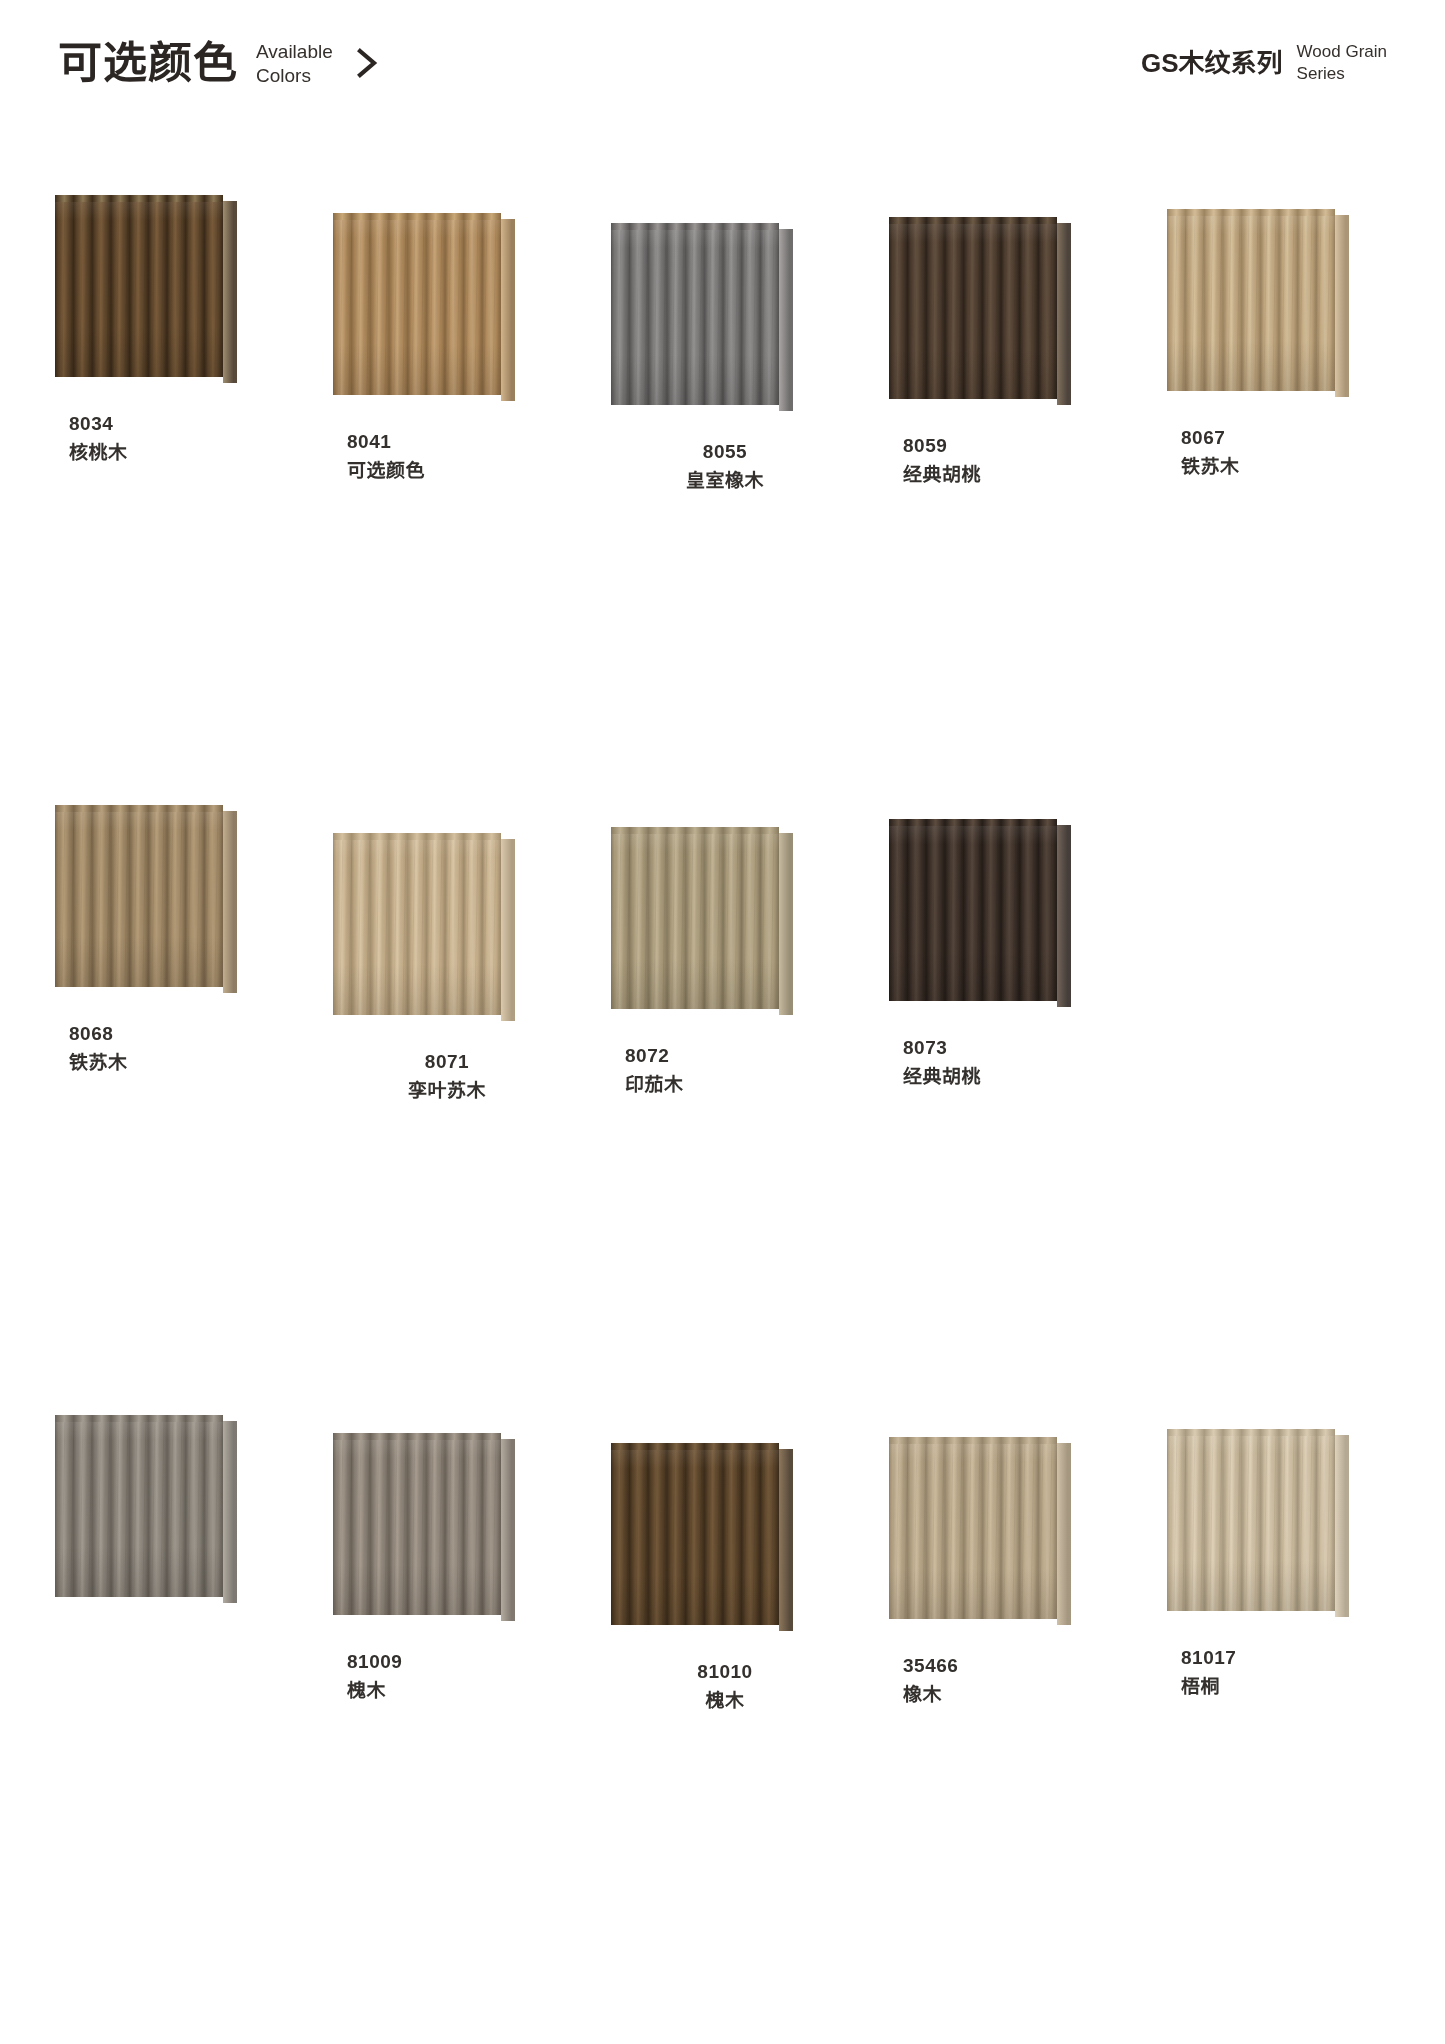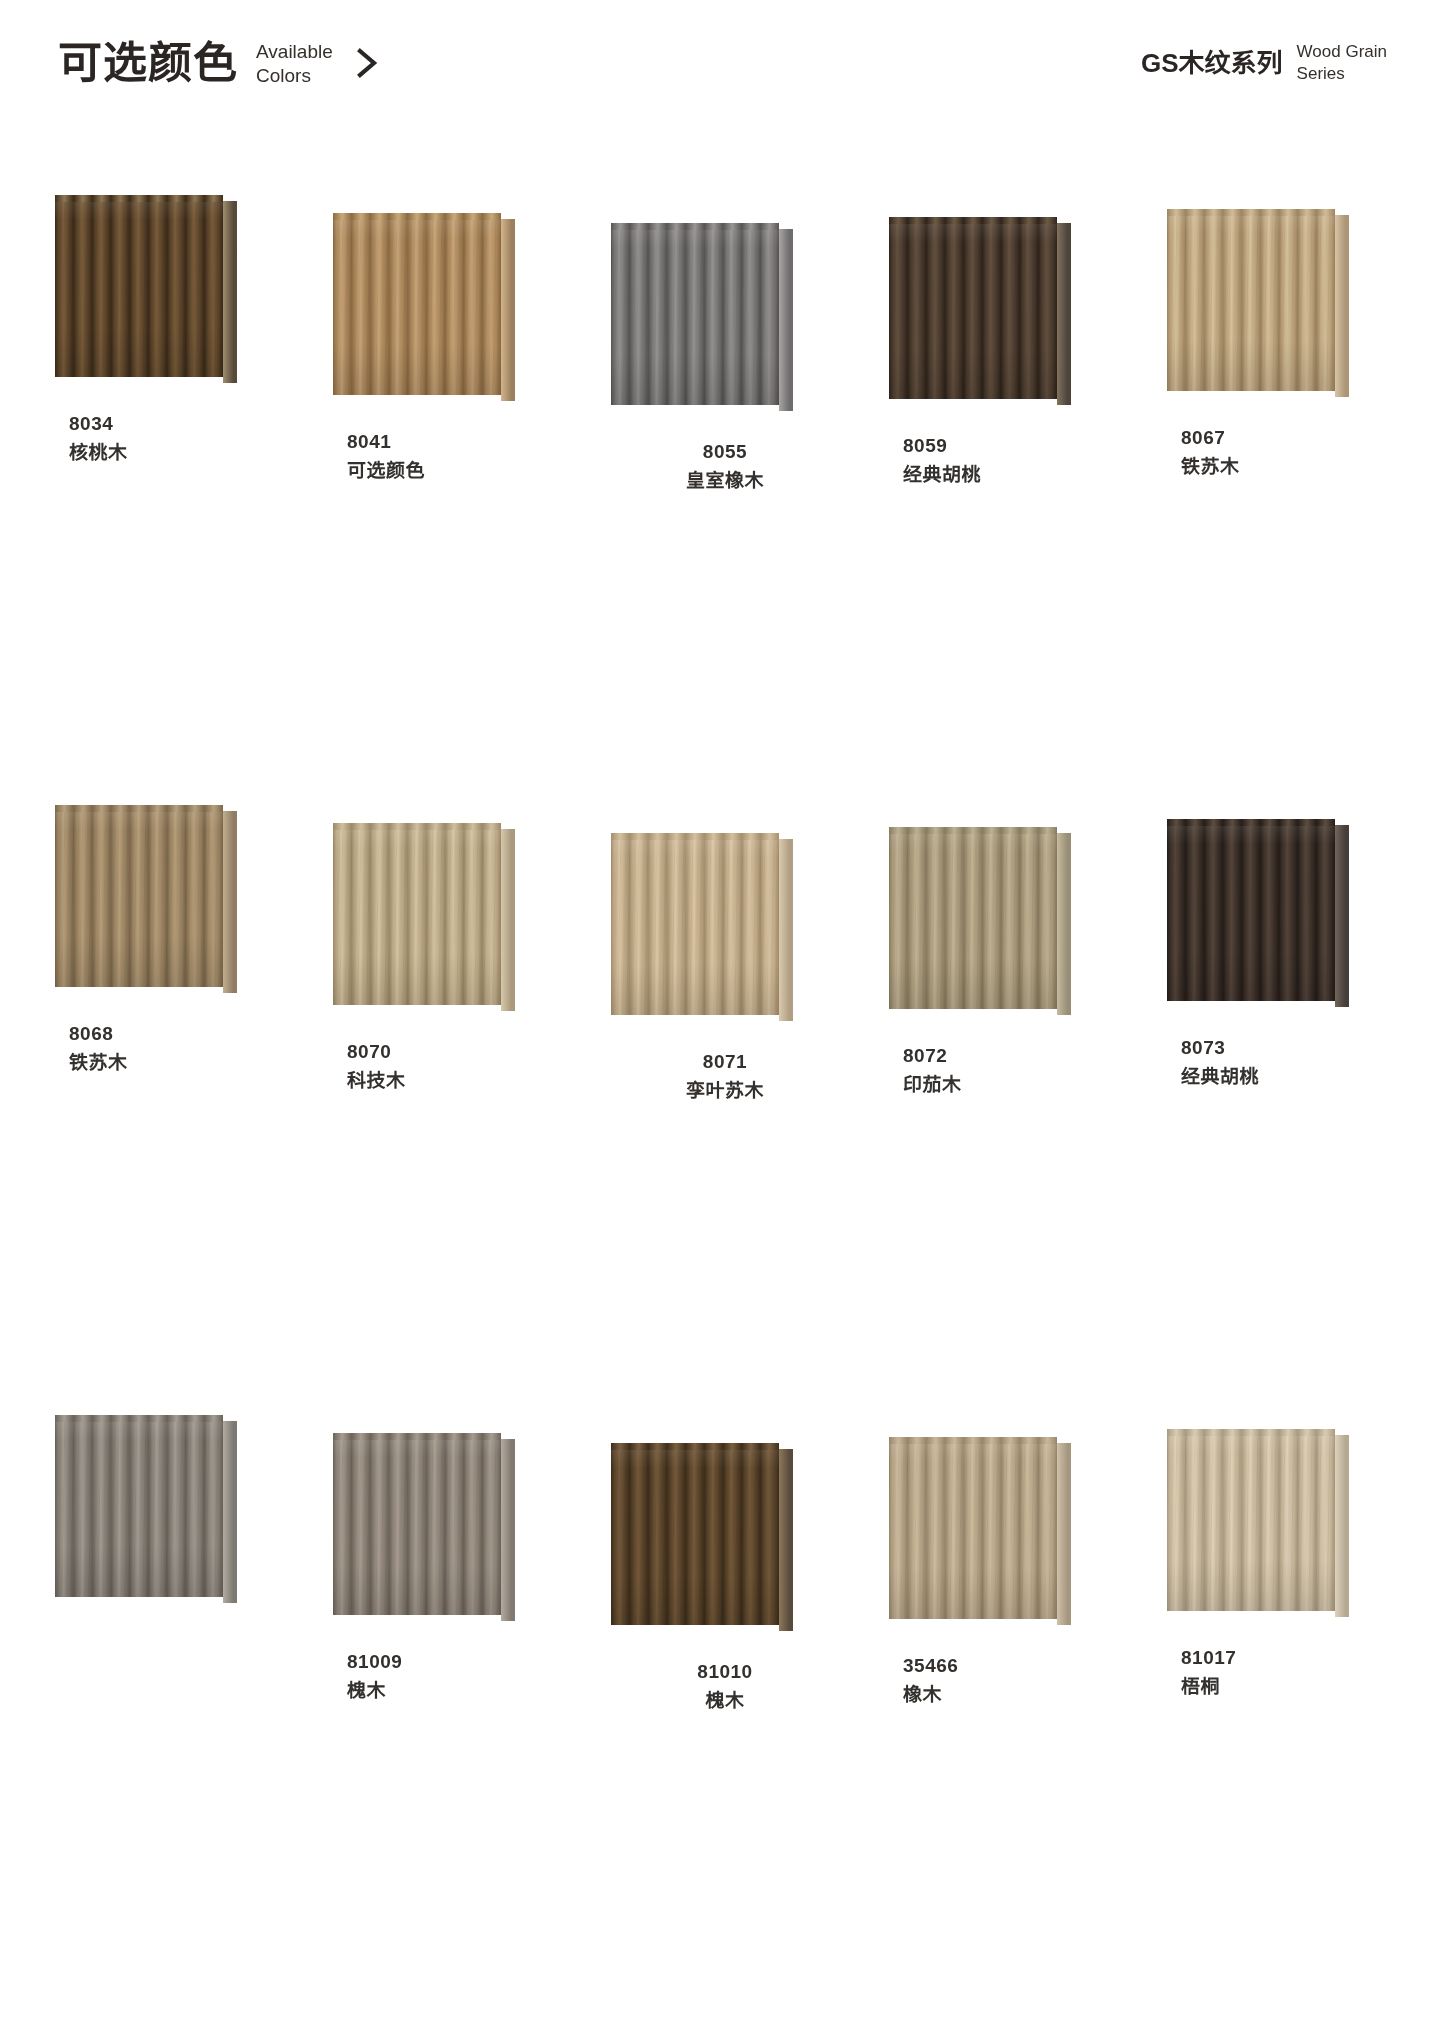--- a/index.html
+++ b/index.html
@@ -290,35 +290,20 @@
             <div class="grain" style="background: repeating-linear-gradient(91deg, rgba(0, 0, 0, 0) 0px, rgba(0, 0, 0, 0.1) 1px, rgba(255, 255, 255, 0.05) 2px, rgba(0, 0, 0, 0) 4px, rgba(0, 0, 0, 0.07) 6px, rgba(0, 0, 0, 0) 9px);"></div>
             <div class="shade" style="background: linear-gradient(rgba(255, 255, 255, 0.1) 0%, rgba(255, 255, 255, 0) 14%, rgba(0, 0, 0, 0) 72%, rgba(0, 0, 0, 0.1) 100%);"></div>
           </div>
           <div class="panel-top" style="background: repeating-linear-gradient(90deg, rgb(123, 102, 74) 0px, rgb(183, 160, 124) 9.34px, rgb(123, 102, 74) 18.67px);"></div>
         </div>
         <div class="caption">
           <div class="code">8068</div>
           <div class="name">铁苏木</div>
         </div>
       </div>
-      <div class="swatch-cell o1">
-        <div class="panel-wrap">
-          <div class="panel-edge" style="background: linear-gradient(90deg, rgb(207, 191, 156) 0%, rgb(154, 136, 104) 75%, rgb(154, 136, 104) 100%);"></div>
-          <div class="panel" style="background: rgb(187, 168, 131);">
-            <div class="flutes" style="background: repeating-linear-gradient(90deg, rgb(154, 136, 104) 0px, rgb(187, 168, 131) 3.36px, rgb(211, 195, 161) 8.4px, rgb(187, 168, 131) 13.82px, rgb(154, 136, 104) 18.67px);"></div>
-            <div class="grain" style="background: repeating-linear-gradient(91deg, rgba(0, 0, 0, 0) 0px, rgba(0, 0, 0, 0.1) 1px, rgba(255, 255, 255, 0.05) 2px, rgba(0, 0, 0, 0) 4px, rgba(0, 0, 0, 0.07) 6px, rgba(0, 0, 0, 0) 9px);"></div>
-            <div class="shade" style="background: linear-gradient(rgba(255, 255, 255, 0.1) 0%, rgba(255, 255, 255, 0) 14%, rgba(0, 0, 0, 0) 72%, rgba(0, 0, 0, 0.1) 100%);"></div>
-          </div>
-          <div class="panel-top" style="background: repeating-linear-gradient(90deg, rgb(154, 136, 104) 0px, rgb(207, 191, 156) 9.34px, rgb(154, 136, 104) 18.67px);"></div>
-        </div>
-        <div class="caption">
-          <div class="code">8070</div>
-          <div class="name">科技木</div>
-        </div>
-      </div>
       <div class="swatch-cell o2">
         <div class="panel-wrap">
           <div class="panel-edge" style="background: linear-gradient(90deg, rgb(212, 192, 159) 0%, rgb(163, 142, 109) 75%, rgb(163, 142, 109) 100%);"></div>
           <div class="panel" style="background: rgb(194, 171, 135);">
             <div class="flutes" style="background: repeating-linear-gradient(90deg, rgb(163, 142, 109) 0px, rgb(194, 171, 135) 3.36px, rgb(217, 197, 164) 8.4px, rgb(194, 171, 135) 13.82px, rgb(163, 142, 109) 18.67px);"></div>
             <div class="grain" style="background: repeating-linear-gradient(91deg, rgba(0, 0, 0, 0) 0px, rgba(0, 0, 0, 0.1) 1px, rgba(255, 255, 255, 0.05) 2px, rgba(0, 0, 0, 0) 4px, rgba(0, 0, 0, 0.07) 6px, rgba(0, 0, 0, 0) 9px);"></div>
             <div class="shade" style="background: linear-gradient(rgba(255, 255, 255, 0.1) 0%, rgba(255, 255, 255, 0) 14%, rgba(0, 0, 0, 0) 72%, rgba(0, 0, 0, 0.1) 100%);"></div>
           </div>
           <div class="panel-top" style="background: repeating-linear-gradient(90deg, rgb(163, 142, 109) 0px, rgb(212, 192, 159) 9.34px, rgb(163, 142, 109) 18.67px);"></div>
         </div>

